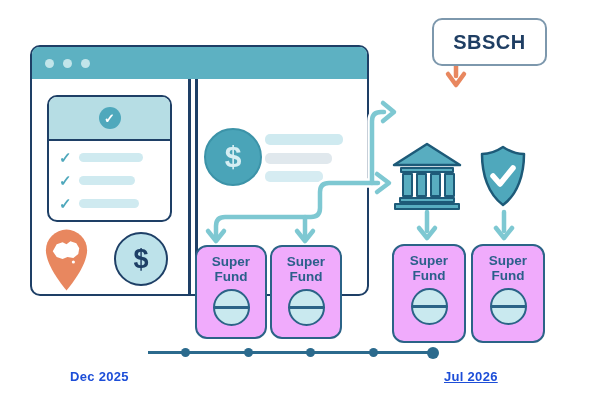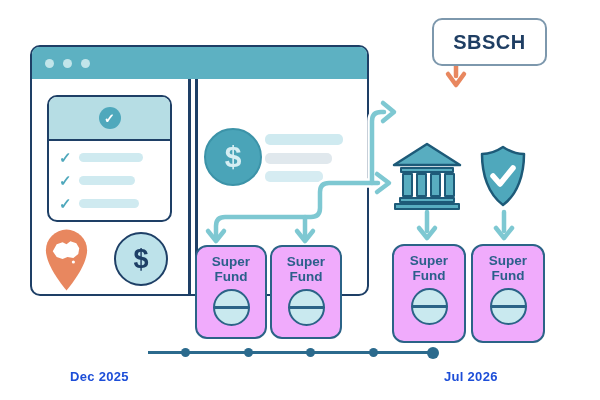--- a/index.html
+++ b/index.html
@@ -74,21 +74,21 @@
   
   .bank{position:absolute;left:391px;top:141px;z-index:4;}
   .shield{position:absolute;left:478px;top:144px;z-index:4;}
 
   
   .tl-line{position:absolute;left:148px;top:351px;width:285px;height:2.5px;background:#2b6a8d;z-index:2;}
   .tl-dot{position:absolute;width:9px;height:9px;border-radius:50%;background:#2b6a8d;top:348px;z-index:3;}
   .tl-dot.end{width:12px;height:12px;top:346.5px;}
   .tl-label{position:absolute;font-size:13px;font-weight:bold;color:#1d4ed8;top:341px;z-index:2;letter-spacing:0.3px;margin-top:28px;}
   .tl-label.start{left:70px;}
-  .tl-label.end{left:444px;}
+  .tl-label.end{left:444px;text-decoration:underline;}
 </style>
 </head>
 <body>
 
 <div class="canvas">
 
   <div class="window">
     <div class="titlebar">
       <span class="dot"></span>
       <span class="dot"></span>

